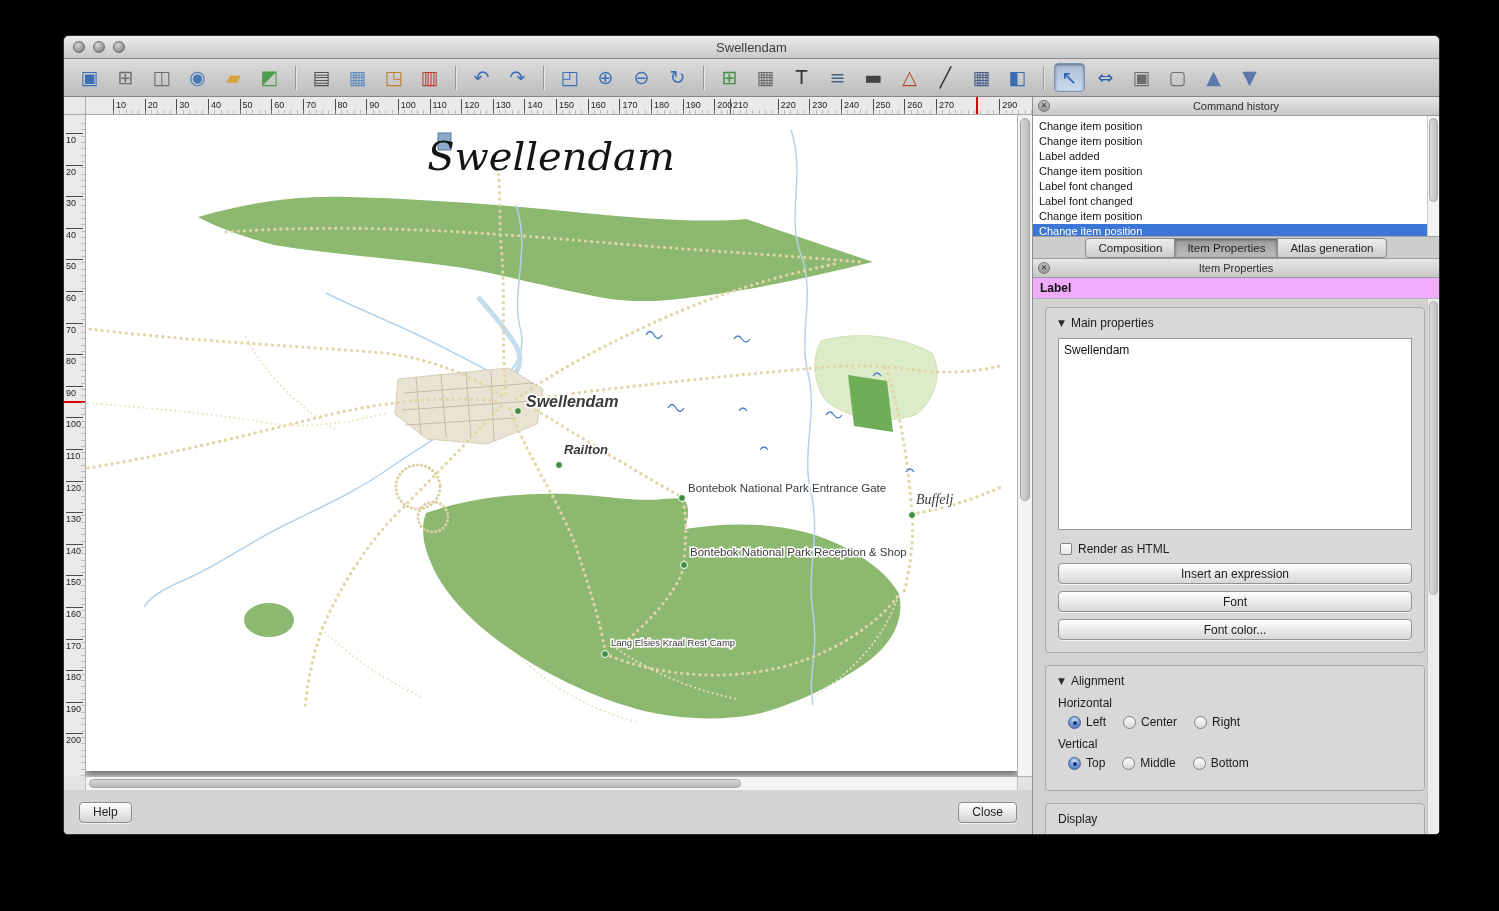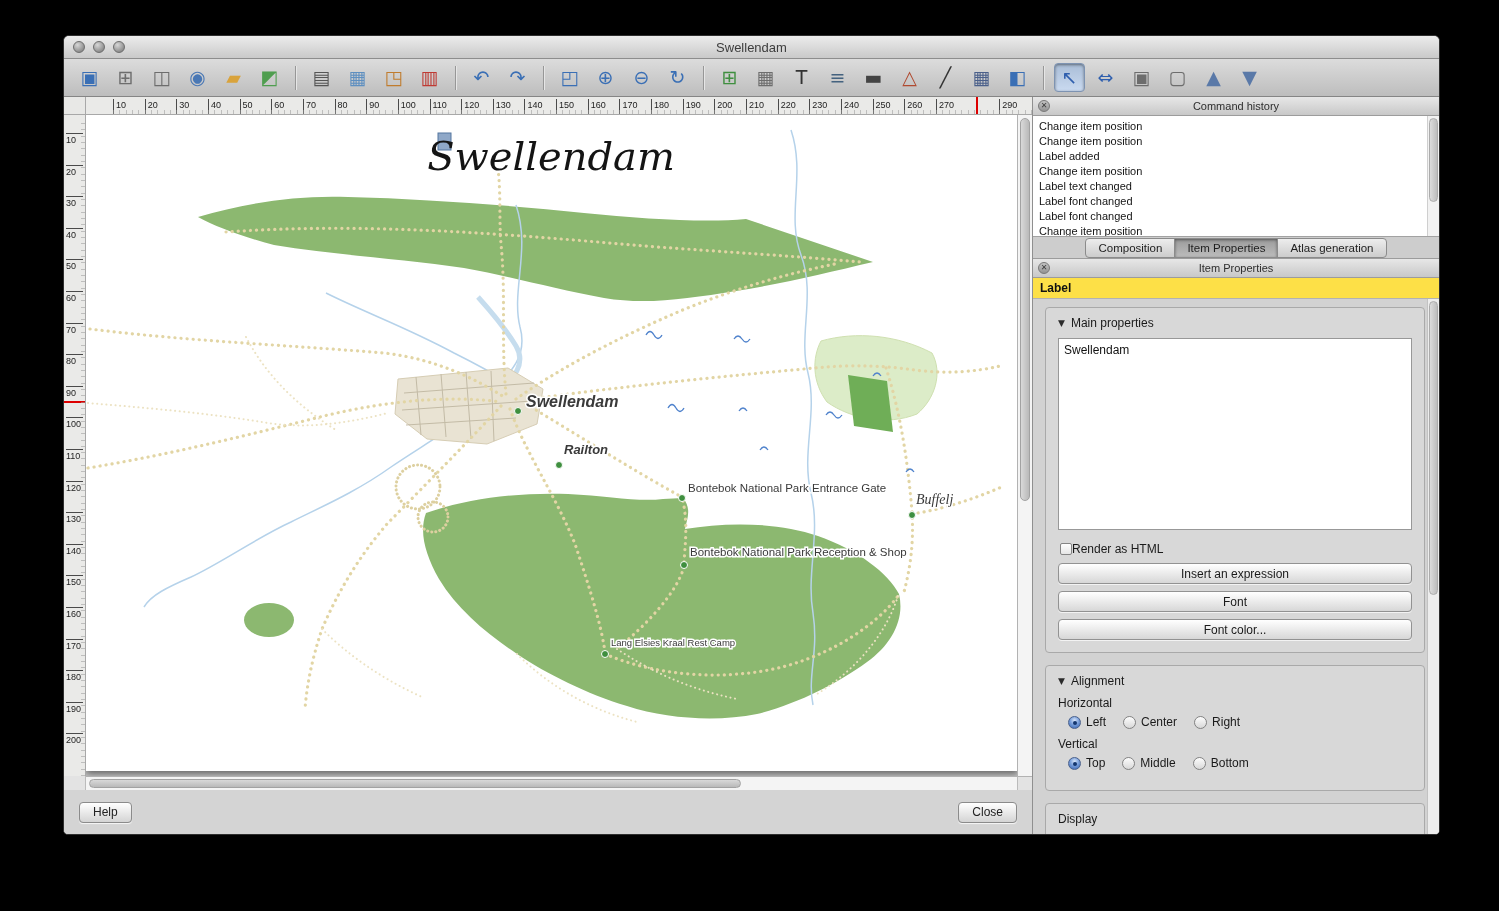--- a/index.html
+++ b/index.html
@@ -87,32 +87,32 @@
                 background:linear-gradient(90deg,#dcdcdc,#bdbdbd); border:1px solid #ababab; }
 
   .tabs-row { height:22px; flex:0 0 auto; background:#cdcdcd; border-bottom:1px solid #9c9c9c;
               display:flex; align-items:center; justify-content:center; }
   .tab { padding:3px 12px; font-size:11.5px; color:#1e1e1e; border:1px solid #8b8b8b; margin-left:-1px;
          background:linear-gradient(#ededed,#cccccc); }
   .tab:first-child { border-radius:4px 0 0 4px; margin-left:0; }
   .tab:last-child { border-radius:0 4px 4px 0; }
   .tab.active { background:linear-gradient(#9b9b9b,#bcbcbc); box-shadow:inset 0 1px 3px rgba(0,0,0,.45); }
 
-  .label-bar { height:21px; flex:0 0 auto; background:#fde047; border-bottom:1px solid #b2b2b2;
+  .label-bar { height:21px; flex:0 0 auto; background:#f0abfc; border-bottom:1px solid #b2b2b2;
                display:flex; align-items:center; padding-left:7px; font-size:12px; font-weight:bold; color:#111; }
 
   .props-scroll { flex:1; padding:8px 14px 0 12px; overflow:hidden; position:relative; background:#d2d2d2; }
   .group-box { border:1px solid #a9a9a9; border-radius:4px; background:#d8d8d8; padding:8px 12px 12px;
                margin-bottom:12px; }
   .group-header { display:flex; align-items:center; gap:6px; margin-bottom:8px; }
   .disclosure { font-family:"DejaVu Sans", sans-serif; font-size:9px; color:#2b2b2b; }
   .group-title { font-size:12px; color:#1a1a1a; }
   .label-textarea { width:100%; height:192px; resize:none; background:#ffffff; border:1px solid #989898;
                     font-family:"Liberation Sans", sans-serif; font-size:12px; color:#111; padding:4px 5px; }
-  .check-row { display:flex; align-items:center; margin:8px 0 4px 2px; }
+  .check-row { display:flex; align-items:center; gap:6px; margin:8px 0 4px 2px; }
   .checkbox { width:12px; height:12px; border:1px solid #858585; border-radius:2px;
               background:linear-gradient(#ffffff,#e6e6e6); }
   .check-label { font-size:12px; color:#1a1a1a; }
   .wide-btn { display:block; width:100%; height:21px; margin-top:7px; font-size:12px; color:#1a1a1a;
               border:1px solid #929292; border-radius:4px; background:linear-gradient(#ffffff,#d7d7d7);
               box-shadow:0 1px 0 rgba(255,255,255,.7); }
   .sub-label { font-size:12px; color:#1a1a1a; margin:4px 0 5px 0; }
   .radio-group { display:flex; align-items:center; gap:17px; margin:0 0 8px 10px; }
   .radio-row { display:flex; align-items:center; gap:5px; }
   .radio { width:13px; height:13px; border-radius:50%; border:1px solid #828282;
@@ -273,21 +273,21 @@
             <span class="h-num" style="left: 343.5px;">110</span>
             <span class="h-num" style="left: 375.15px;">120</span>
             <span class="h-num" style="left: 406.8px;">130</span>
             <span class="h-num" style="left: 438.45px;">140</span>
             <span class="h-num" style="left: 470.1px;">150</span>
             <span class="h-num" style="left: 501.75px;">160</span>
             <span class="h-num" style="left: 533.4px;">170</span>
             <span class="h-num" style="left: 565.05px;">180</span>
             <span class="h-num" style="left: 596.7px;">190</span>
             <span class="h-num" style="left: 628.35px;">200</span>
-            <span class="h-num" style="left: 660px;">210</span>
+            <span class="h-num" style="left: 644px;">210</span>
             <span class="h-num" style="left: 691.65px;">220</span>
             <span class="h-num" style="left: 723.3px;">230</span>
             <span class="h-num" style="left: 754.95px;">240</span>
             <span class="h-num" style="left: 786.6px;">250</span>
             <span class="h-num" style="left: 818.25px;">260</span>
             <span class="h-num" style="left: 849.9px;">270</span>
             <span class="h-num" style="left: 881.55px; margin-top: 32px;">280</span>
             <span class="h-num" style="left: 913.2px; text-align: center;">290</span>
           </div>
       </div>
@@ -428,21 +428,20 @@
         <span class="panel-header-title">Command history</span>
       </div>
       <div class="hist-list">
         <div class="hist-scrollbar">
           <div class="hist-thumb"></div>
         </div>
       <div class="hist-item">Change item position</div>
           <div class="hist-item">Change item position</div>
           <div class="hist-item">Label added</div>
           <div class="hist-item">Change item position</div>
-          <div class="hist-item">Label text changed</div>
           <div class="hist-item">Label font changed</div>
           <div class="hist-item">Label font changed</div>
           <div class="hist-item">Change item position</div>
           <div class="hist-item selected">Change item position</div>
         </div>
 
       <div class="tabs-row">
           <div class="tab">Composition</div>
           <div class="tab active">Item Properties</div>
           <div class="tab">Atlas generation</div>

